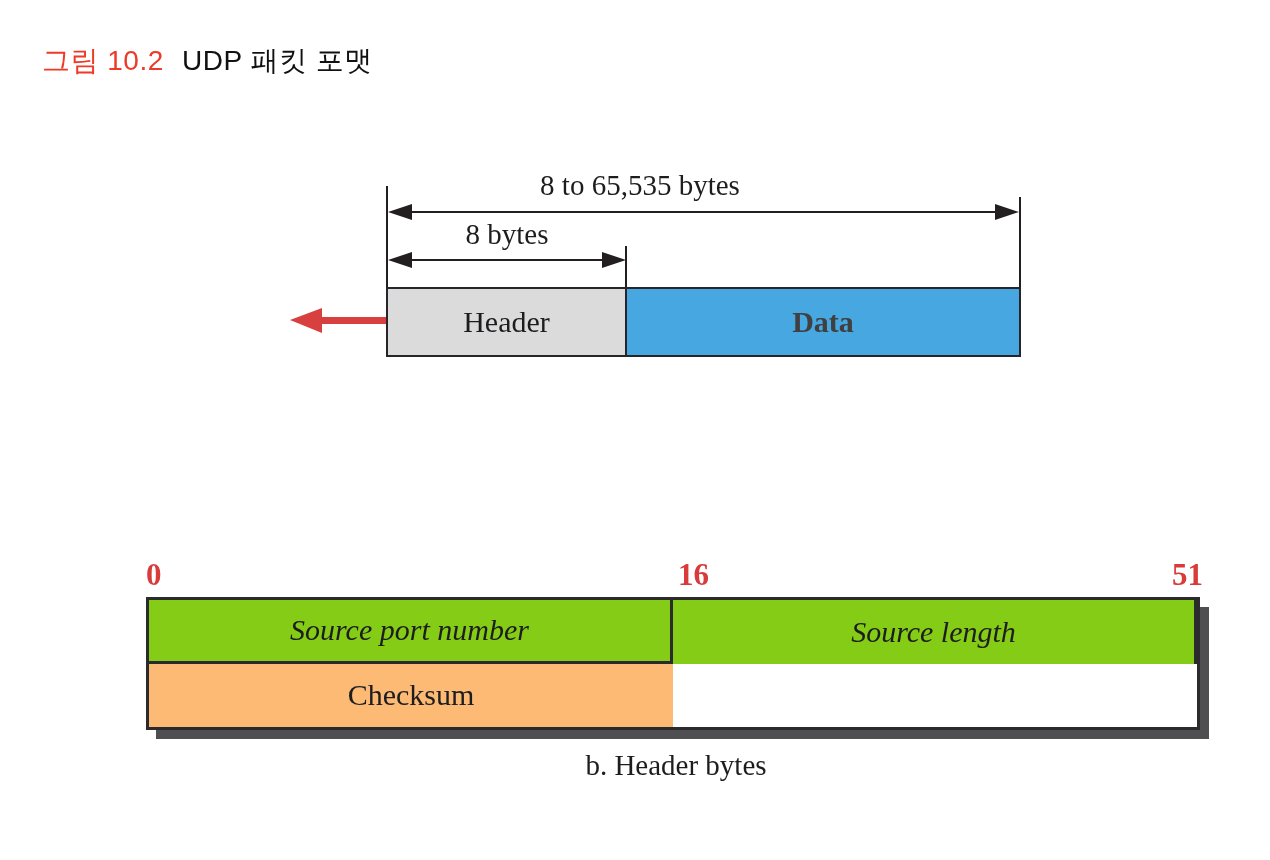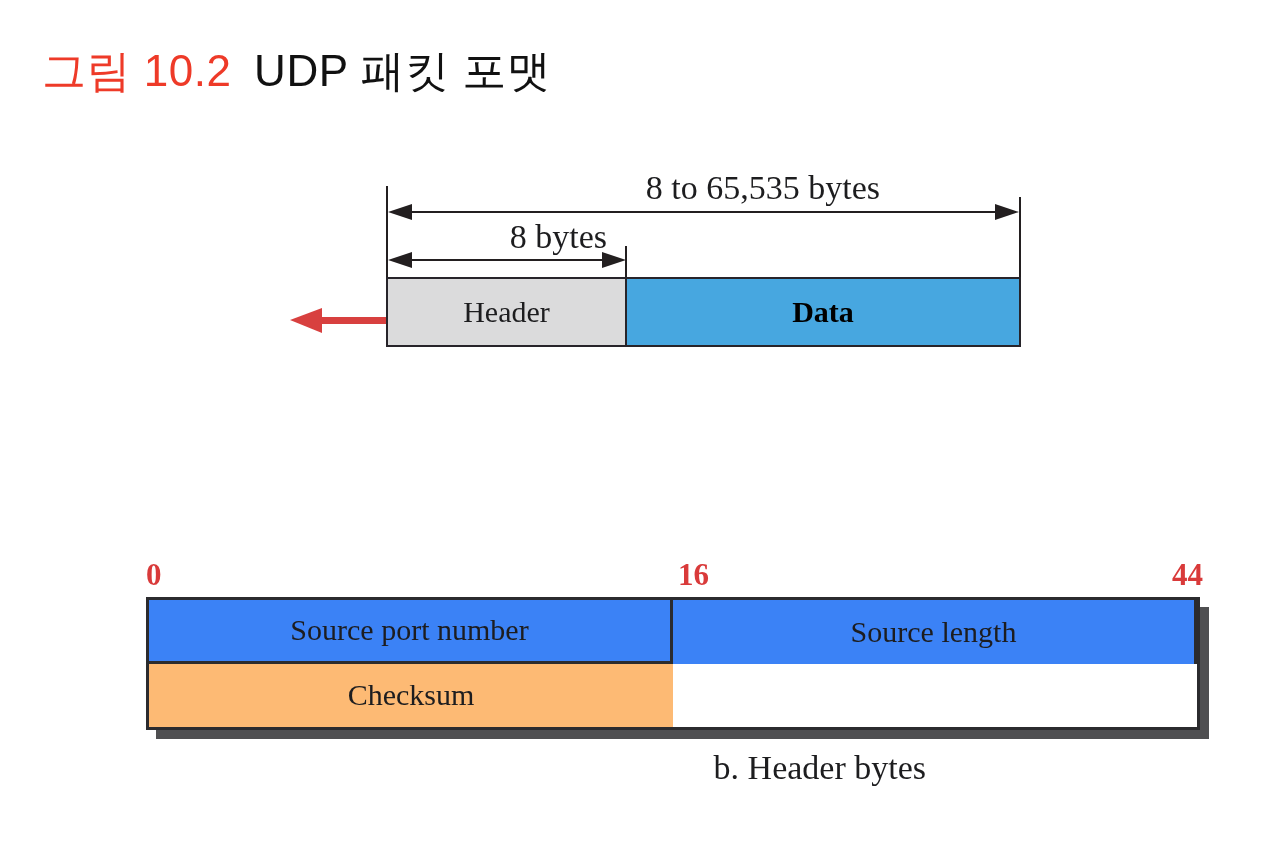--- a/index.html
+++ b/index.html
@@ -4,54 +4,54 @@
 <style>
   html,body{margin:0;padding:0;background:#ffffff;}
   #canvas{
     position:relative;width:1270px;height:860px;background:#ffffff;
     font-family:"Liberation Serif", serif;color:#1d1d1f;overflow:hidden;
   }
   
   .fig-title{
     position:absolute;left:42px;top:42px;
     font-family:"Liberation Sans", sans-serif;
-    font-size:44px;letter-spacing:0.5px;white-space:nowrap;
+    font-size:28px;letter-spacing:0.5px;white-space:nowrap;
   }
   .fig-title .red{color:#ee3a28;}
   .fig-title .black{color:#111111;margin-left:10px;}
   
-  .lbl{position:absolute;font-size:34px;text-align:right;color:#1d1d1f;white-space:nowrap;}
+  .lbl{position:absolute;font-size:29px;text-align:center;color:#1d1d1f;white-space:nowrap;}
   .vline{position:absolute;width:2px;background:#231f20;}
   
   .darrow{position:absolute;height:16px;}
   .darrow .shaft{position:absolute;left:18px;right:18px;top:7px;height:2px;background:#231f20;}
   .darrow .head-l{position:absolute;left:0;top:0;width:0;height:0;
     border-top:8px solid transparent;border-bottom:8px solid transparent;border-right:24px solid #231f20;}
   .darrow .head-r{position:absolute;right:0;top:0;width:0;height:0;
     border-top:8px solid transparent;border-bottom:8px solid transparent;border-left:24px solid #231f20;}
   
-  .dgram{position:absolute;left:386px;top:277px;width:635px;height:70px;
+  .dgram{position:absolute;left:386px;top:287px;width:635px;height:70px;
     border:2px solid #27242a;box-sizing:border-box;display:flex;justify-content:flex-end;}
   .dgram .cell{display:flex;align-items:center;justify-content:center;font-size:30px;}
   .dgram .hdr{flex:0 0 237px;background:#dbdbdc;border-right:2px solid #27242a;color:#1d1d1f;}
-  .dgram .dat{flex:1 1 auto;background:#47a7e0;color:#000000;font-weight:bold;}
+  .dgram .dat{flex:1 1 auto;background:#47a7e0;color:#404040;font-weight:bold;}
   
   .red-arrow{position:absolute;left:290px;top:308px;width:97px;height:25px;}
   .red-arrow .shaft{position:absolute;left:26px;right:0;top:9px;height:7px;background:#d8403f;}
   .red-arrow .head{position:absolute;left:0;top:0;width:0;height:0;
     border-top:12px solid transparent;border-bottom:13px solid transparent;border-right:32px solid #d8403f;}
   
   .bit-lbl{position:absolute;top:557px;font-size:31px;font-weight:bold;color:#d93a3a;white-space:nowrap;}
   .tbl-shadow{position:absolute;left:156px;top:607px;width:1053px;height:132px;background:#4f4f51;}
   .hdr-table{position:absolute;left:146px;top:597px;width:1054px;height:133px;
     box-sizing:border-box;border:3px solid #2b2b2e;background:#ffffff;
     display:grid;grid-template-columns:1fr 1fr;grid-template-rows:1fr 1fr;}
   .hdr-table .cell{display:flex;align-items:center;justify-content:center;
     font-size:30px;color:#1d1d1f;box-sizing:border-box;}
-  .hdr-table .gray{background:#3b82f6;}
+  .hdr-table .gray{background:#84cc16;font-style:italic;}
   .hdr-table .white{background:#fdba74;}
   .hdr-table .b-r{border-right:3px solid #2b2b2e;}
   .hdr-table .b-b{border-bottom:3px solid #2b2b2e;}
 </style>
 </head>
 <body>
 
 <div id="canvas">
 
   <div class="fig-title">
@@ -86,21 +86,21 @@
   </div>
 
   <div class="dgram">
     <div class="cell hdr">Header</div>
     <div class="cell dat">Data</div>
   </div>
 
 
   <div class="bit-lbl" style="left:146px;">0</div>
   <div class="bit-lbl" style="left:678px;text-align:center;">16</div>
-  <div class="bit-lbl" style="left:1131px;width:72px;text-align:right;">44</div>
+  <div class="bit-lbl" style="left:1131px;width:72px;text-align:right;">51</div>
 
   <div class="tbl-shadow"></div>
 
   <div class="hdr-table">
     <div class="cell gray b-r b-b">Source port number</div>
     <div class="cell gray b-r">Source length</div>
     <div class="cell white">Checksum</div>
   </div>
 
   <div class="lbl" style="left:426px;top:749px;width:500px;">b. Header bytes</div>

